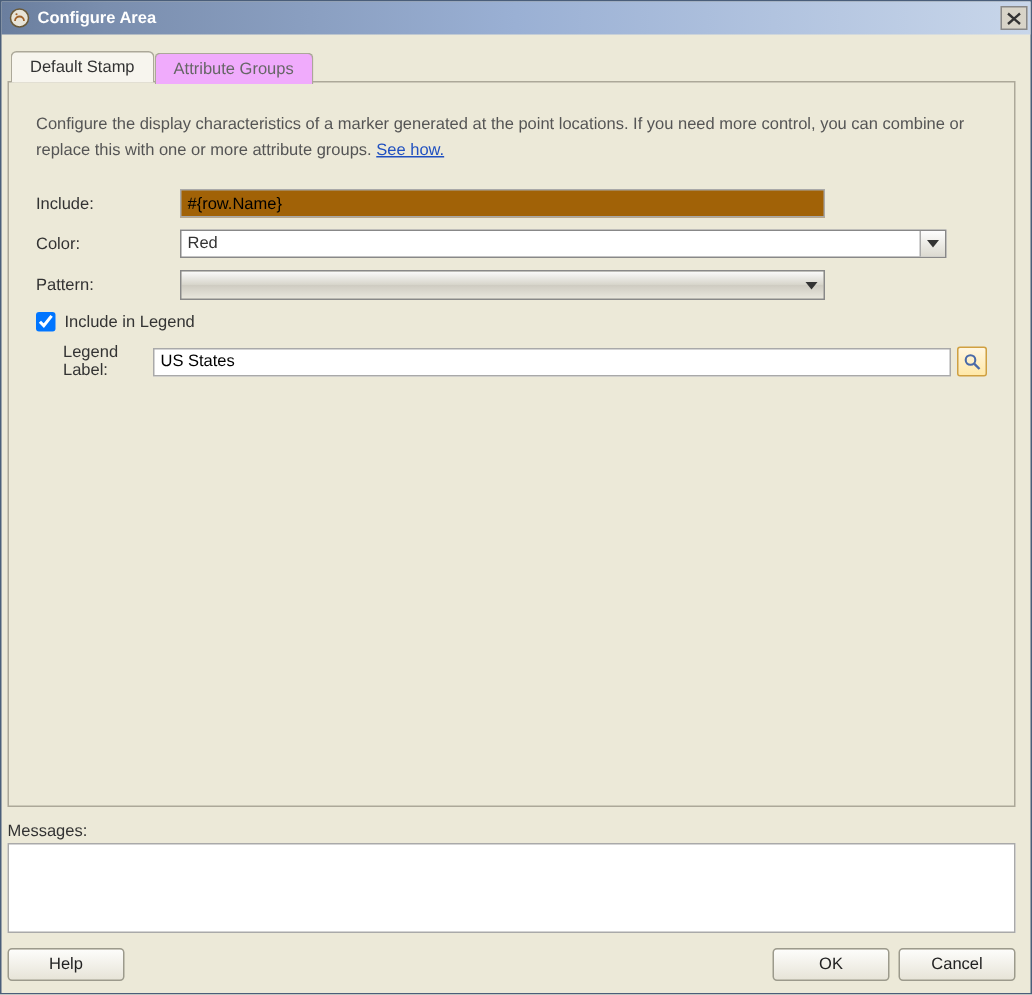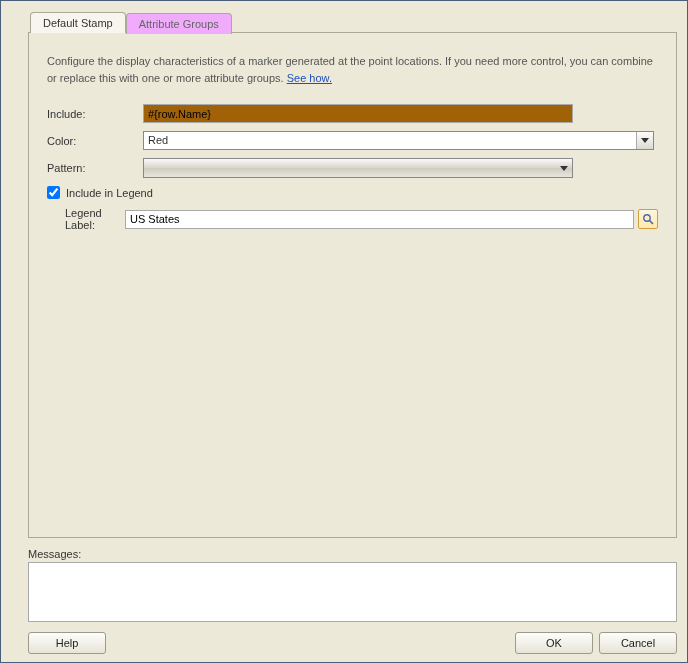--- a/index.html
+++ b/index.html
@@ -38,21 +38,21 @@
   .titlebar .closebtn {
     width: 18px; height: 16px;
     background: #d8d4c8;
     border: 1px solid #888;
     display: flex; align-items:center; justify-content:center;
     color: #333; font-weight: bold;
     cursor: pointer;
   }
   .content {
     flex: 1;
-    padding: 10px 10px 8px 27px;
+    padding: 10px 10px 8px 4px;
     display: flex;
     flex-direction: column;
     color: #333;
   }
   .tabrow {
     display: flex;
     position: relative;
     z-index: 2;
     margin-left: 2px;
   }
@@ -193,20 +193,35 @@
     font-family: inherit;
     color:#222;
     cursor: pointer;
     padding: 0 12px;
   }
 </style>
 </head>
 <body>
 
 <div class="window">
+  <div class="titlebar">
+    <span class="appicon">
+      <svg width="14" height="14" viewBox="0 0 14 14">
+        <circle cx="7" cy="7" r="6" fill="#e8e4d8" stroke="#6a5a3a" stroke-width="1"></circle>
+        <path d="M4 9 C4 5, 10 5, 10 9" stroke="#a0622a" stroke-width="1.2" fill="none"></path>
+        <circle cx="5" cy="4.5" r="0.7" fill="#a0622a"></circle>
+      </svg>
+    </span>
+    <span class="title">Configure Area</span>
+    <div class="closebtn">
+      <svg width="10" height="9" viewBox="0 0 10 9">
+          <path d="M1 1 L9 8 M9 1 L1 8" stroke="#333" stroke-width="1.6"></path>
+        </svg>
+    </div>
+  </div>
 
   <div class="content">
     <div class="tabrow">
       <div class="tab">Default Stamp</div>
       <div class="tab inactive">Attribute Groups</div>
     </div>
 
     <div class="tabpanel">
       <div class="intro">
         <span>Configure the display characteristics of a marker generated at the point locations. If you need more control, you can combine or replace this with one or more attribute groups. </span><a>See how.</a>

